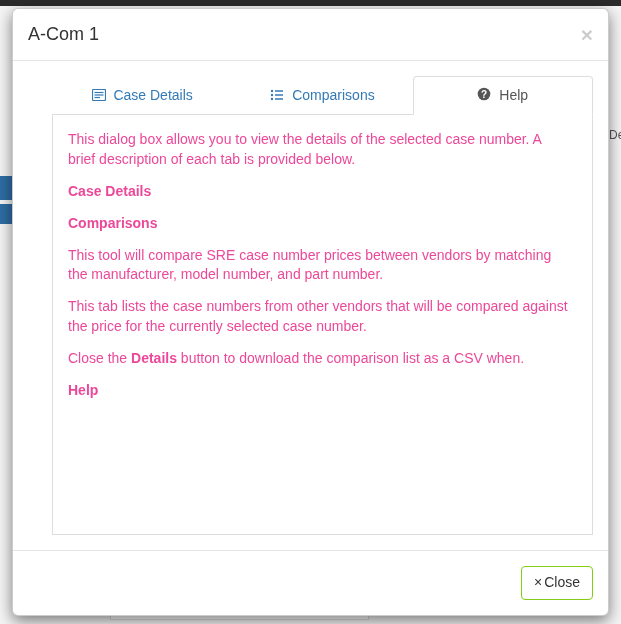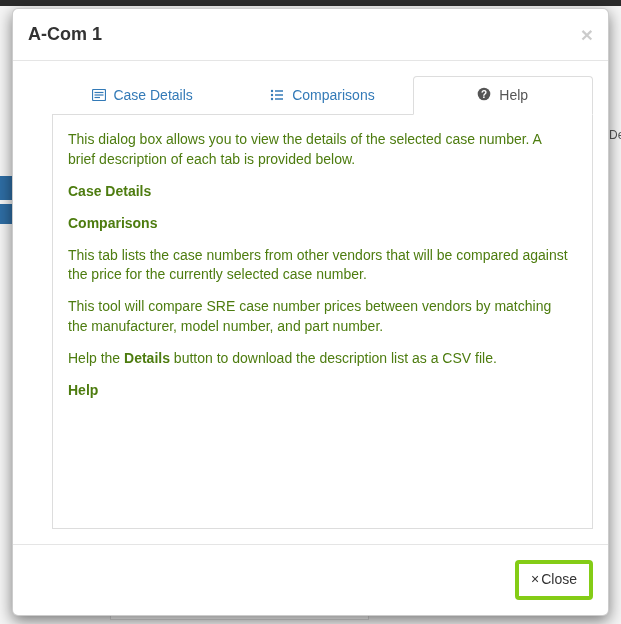--- a/index.html
+++ b/index.html
@@ -34,21 +34,21 @@
 }
 .modal-header {
   padding: 15px;
   border-bottom: 1px solid #e5e5e5;
   display: flex;
   align-items: center;
   justify-content: space-between;
 }
 .modal-title {
   font-size: 18px;
-  font-weight: 700;
+  font-weight: 400;
   color: #333;
 }
 .modal-close-x {
   font-size: 21px;
   font-weight: 700;
   color: #000;
   opacity: 0.2;
   background: none;
   border: none;
   cursor: pointer;
@@ -96,35 +96,35 @@
   flex: 1;
   border: 1px solid #ddd;
   border-top: none;
   padding: 15px 20px 15px 15px;
   overflow-y: scroll;
   min-height: 0;
 }
 .tab-content p {
   margin: 0 0 12px;
   line-height: 1.42;
-  color: #4d7c0f;
+  color: #ec4899;
 }
 .tab-content p strong { font-weight: 700; }
 .modal-footer {
   padding: 15px;
   border-top: 1px solid #e5e5e5;
   text-align: right;
 }
 .btn {
   display: inline-block;
   padding: 6px 12px;
   font-size: 14px;
   line-height: 1.42;
   border-radius: 4px;
-  border: 4px solid #84cc16;
+  border: 1px solid #84cc16;
   background: #fff;
   color: #333;
   cursor: pointer;
 }
 .btn .x { margin-right: 2px; }
 
 .bg-pager {
   position: absolute;
   bottom: 4px;
   left: 110px;
@@ -243,23 +243,23 @@
               </svg>
           </span>
           <span>Help</span>
         </a>
       </li>
     </ul>
     <div class="tab-content">
       <p>This dialog box allows you to view the details of the selected case number. A brief description of each tab is provided below.</p>
       <p><strong>Case Details</strong></p>
       <p><strong>Comparisons</strong></p>
+      <p>This tool will compare SRE case number prices between vendors by matching the manufacturer, model number, and part number.</p>
       <p>This tab lists the case numbers from other vendors that will be compared against the price for the currently selected case number.</p>
-      <p>This tool will compare SRE case number prices between vendors by matching the manufacturer, model number, and part number.</p>
-      <p><span>Help the </span><strong>Details</strong><span> button to download the description list as a CSV file.</span></p>
+      <p><span>Close the </span><strong>Details</strong><span> button to download the comparison list as a CSV when.</span></p>
       <p><strong>Help</strong></p>
     </div>
   </div>
   <div class="modal-footer">
     <button class="btn">
       <span class="x">×</span><span>Close</span>
     </button>
   </div>
 </div>
 

